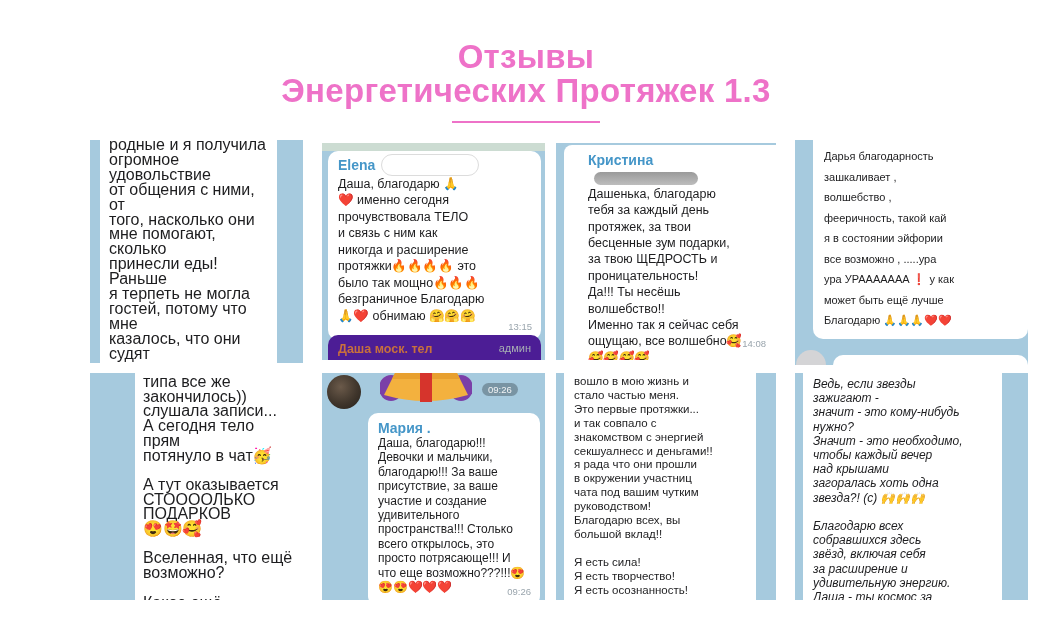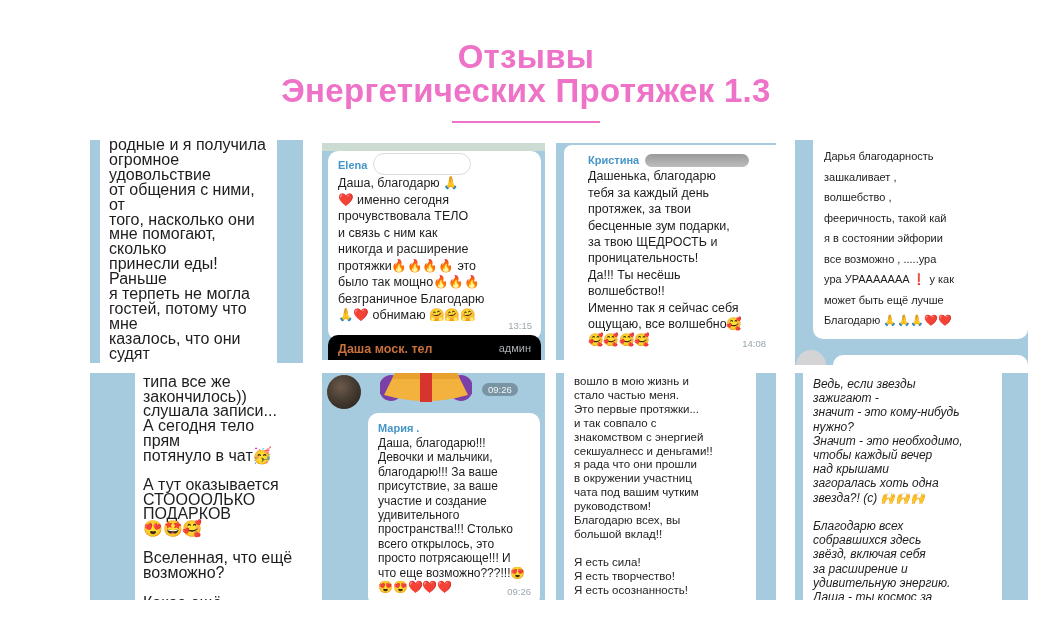--- a/index.html
+++ b/index.html
@@ -5,21 +5,21 @@
   html,body{margin:0;padding:0;background:#ffffff;}
   body{width:1052px;height:622px;position:relative;overflow:hidden;
        font-family:"Liberation Sans", sans-serif;}
   .title-wrap{position:absolute;top:40px;left:0;width:100%;text-align:center;
        font-weight:bold;font-size:33px;line-height:34px;color:#ee72c8;letter-spacing:.3px;}
   .divider{position:absolute;top:121px;left:50%;transform:translateX(-50%);
        width:148px;height:2px;background:#ee72c8;}
   .chat-card{position:absolute;overflow:hidden;background:#a6cade;}
   .bubble{background:#fff;color:#1d1d1f;}
   .msg{white-space:pre-line;color:#1d1d1f;}
-  .sender-blue{color:#4596c8;font-weight:bold;font-size:11px;line-height:16px;}
+  .sender-blue{color:#4596c8;font-weight:bold;font-size:14px;line-height:16px;}
   .sender-orange{color:#c8703c;font-weight:bold;font-size:12.5px;}
   .time{color:#9aa5ad;font-size:9.5px;}
   .badge-admin{color:#a7aeb3;font-size:11px;}
   .blob-white{display:inline-block;width:96px;height:20px;background:#fff;
        border:1.5px solid #dcdcdc;border-radius:11px;vertical-align:middle;
        margin-left:6px;margin-top:-4px;}
   .blob-gray{display:inline-block;width:104px;height:13px;
        background:linear-gradient(#9a9a9a,#bdbdbd);border-radius:7px;
        vertical-align:middle;margin-left:6px;}
   
@@ -32,21 +32,21 @@
   .c7{left:556px;top:373px;width:220px;height:227px;}
   .c8{left:795px;top:373px;width:233px;height:227px;font-style:italic;}
 
   .c1 .bubble{position:absolute;left:10px;right:26px;top:-8px;bottom:-6px;
        padding:6px 9px;font-size:16px;line-height:14.9px;}
   .c2 .strip{position:absolute;left:0;top:0;right:0;height:8px;background:#ccdcd2;}
   .c2 .bubble{position:absolute;left:6px;right:4px;top:8px;border-radius:10px;
        padding:6px 10px 16px;font-size:12.5px;line-height:16.5px;}
   .c2 .time{position:absolute;right:9px;bottom:5px;}
   .c2 .bubble2{position:absolute;left:6px;right:4px;top:192px;height:34px;
-       background:#000000;border-radius:10px 10px 0 0;padding:7px 10px 0;
+       background:#4c1d95;border-radius:10px 10px 0 0;padding:7px 10px 0;
        display:flex;justify-content:space-between;align-items:flex-start;}
   .c3 .bubble{position:absolute;left:8px;right:0;top:2px;bottom:0;
        border-radius:8px 0 0 0;padding:7px 24px;font-size:12.5px;line-height:16.4px;}
   .c3 .time{position:absolute;right:10px;bottom:8px;}
   .c4 .bubble{position:absolute;left:18px;right:0;top:-4px;bottom:26px;
        border-radius:0 0 10px 10px;padding:10px 6px 0 11px;
        font-size:11px;line-height:20.5px;}
   .c4 .avatar-partial{position:absolute;left:1px;bottom:-15px;width:30px;height:30px;
        border-radius:50%;background:#d4d4d6;}
   .c4 .bubble-partial{position:absolute;left:38px;right:0;bottom:-4px;height:14px;

